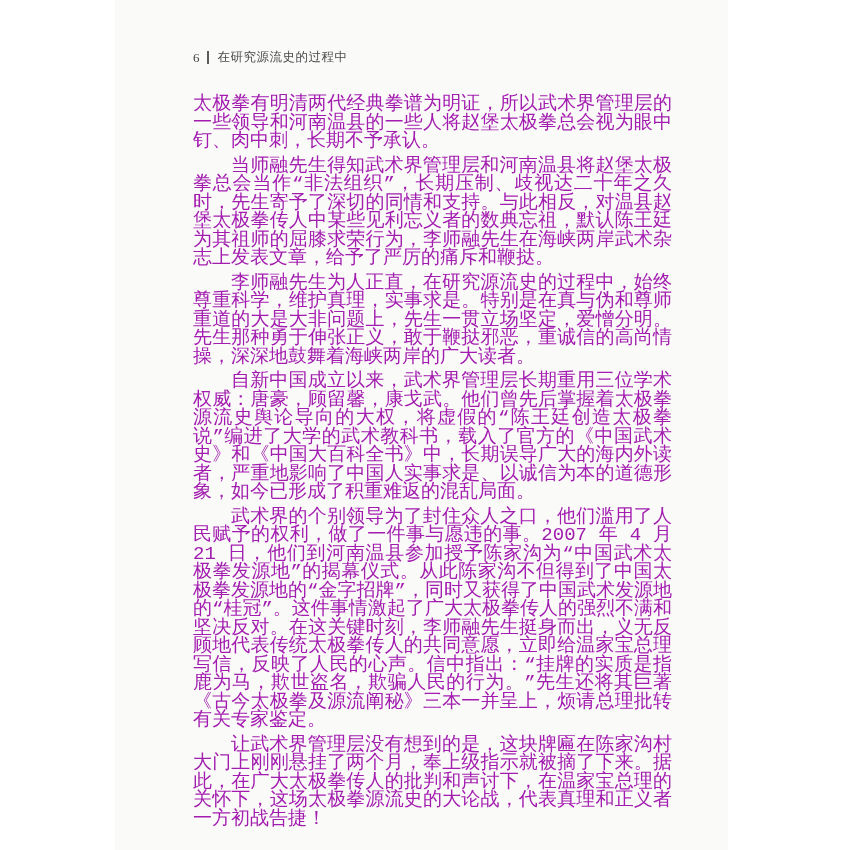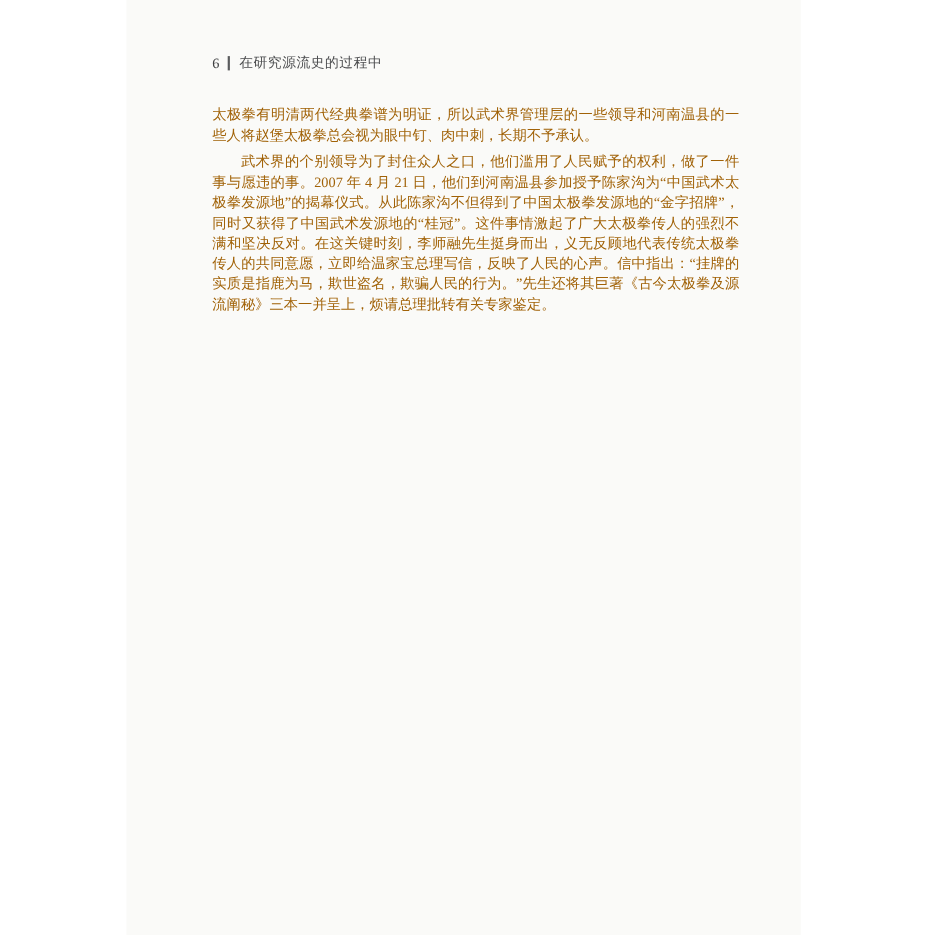--- a/index.html
+++ b/index.html
@@ -38,23 +38,24 @@
     width: 1.5px;
     height: 13px;
     background: #5a5b5d;
     margin: 0 9px 0 7px;
   }
   .page-body {
     position: absolute;
     left: 78px;
     top: 95px;
     width: 479px;
-    color: #a16207;
-    font-size: 13px;
+    color: #a21caf;
+    font-size: 19px;
     line-height: 18.5px;
+    font-family: Liberation Mono, monospace;
   }
   .para {
     margin: 0 0 6px 0;
     text-align: justify;
     text-indent: 2em;
   }
   .para.no-indent {
     text-indent: 0;
   }
 </style>
@@ -65,16 +66,20 @@
 
   <div class="page-header">
     <span class="page-number">6</span>
     <span class="header-divider"></span>
     <span class="running-title">在研究源流史的过程中</span>
   </div>
 
   <div class="page-body">
 
   <p class="para no-indent">太极拳有明清两代经典拳谱为明证，所以武术界管理层的一些领导和河南温县的一些人将赵堡太极拳总会视为眼中钉、肉中刺，长期不予承认。</p>
+      <p class="para">当师融先生得知武术界管理层和河南温县将赵堡太极拳总会当作“非法组织”，长期压制、歧视达二十年之久时，先生寄予了深切的同情和支持。与此相反，对温县赵堡太极拳传人中某些见利忘义者的数典忘祖，默认陈王廷为其祖师的屈膝求荣行为，李师融先生在海峡两岸武术杂志上发表文章，给予了严厉的痛斥和鞭挞。</p>
+      <p class="para">李师融先生为人正直，在研究源流史的过程中，始终尊重科学，维护真理，实事求是。特别是在真与伪和尊师重道的大是大非问题上，先生一贯立场坚定，爱憎分明。先生那种勇于伸张正义，敢于鞭挞邪恶，重诚信的高尚情操，深深地鼓舞着海峡两岸的广大读者。</p>
+      <p class="para">自新中国成立以来，武术界管理层长期重用三位学术权威：唐豪，顾留馨，康戈武。他们曾先后掌握着太极拳源流史舆论导向的大权，将虚假的“陈王廷创造太极拳说”编进了大学的武术教科书，载入了官方的《中国武术史》和《中国大百科全书》中，长期误导广大的海内外读者，严重地影响了中国人实事求是、以诚信为本的道德形象，如今已形成了积重难返的混乱局面。</p>
       <p class="para">武术界的个别领导为了封住众人之口，他们滥用了人民赋予的权利，做了一件事与愿违的事。2007 年 4 月 21 日，他们到河南温县参加授予陈家沟为“中国武术太极拳发源地”的揭幕仪式。从此陈家沟不但得到了中国太极拳发源地的“金字招牌”，同时又获得了中国武术发源地的“桂冠”。这件事情激起了广大太极拳传人的强烈不满和坚决反对。在这关键时刻，李师融先生挺身而出，义无反顾地代表传统太极拳传人的共同意愿，立即给温家宝总理写信，反映了人民的心声。信中指出：“挂牌的实质是指鹿为马，欺世盗名，欺骗人民的行为。”先生还将其巨著《古今太极拳及源流阐秘》三本一并呈上，烦请总理批转有关专家鉴定。</p>
+      <p class="para">让武术界管理层没有想到的是，这块牌匾在陈家沟村大门上刚刚悬挂了两个月，奉上级指示就被摘了下来。据此，在广大太极拳传人的批判和声讨下，在温家宝总理的关怀下，这场太极拳源流史的大论战，代表真理和正义者一方初战告捷！</p>
     </div>
 
 </div>
 
 </body></html>

